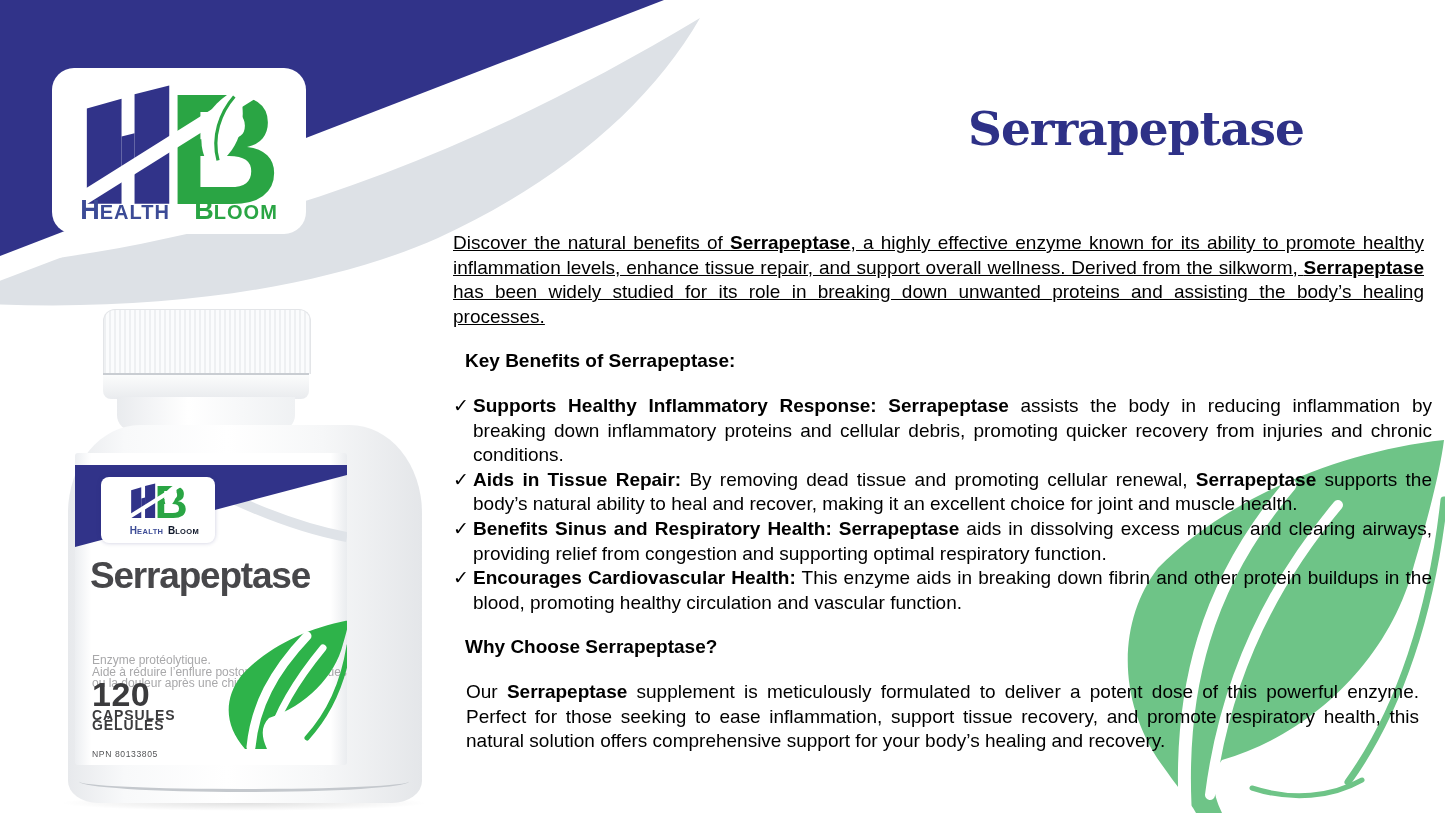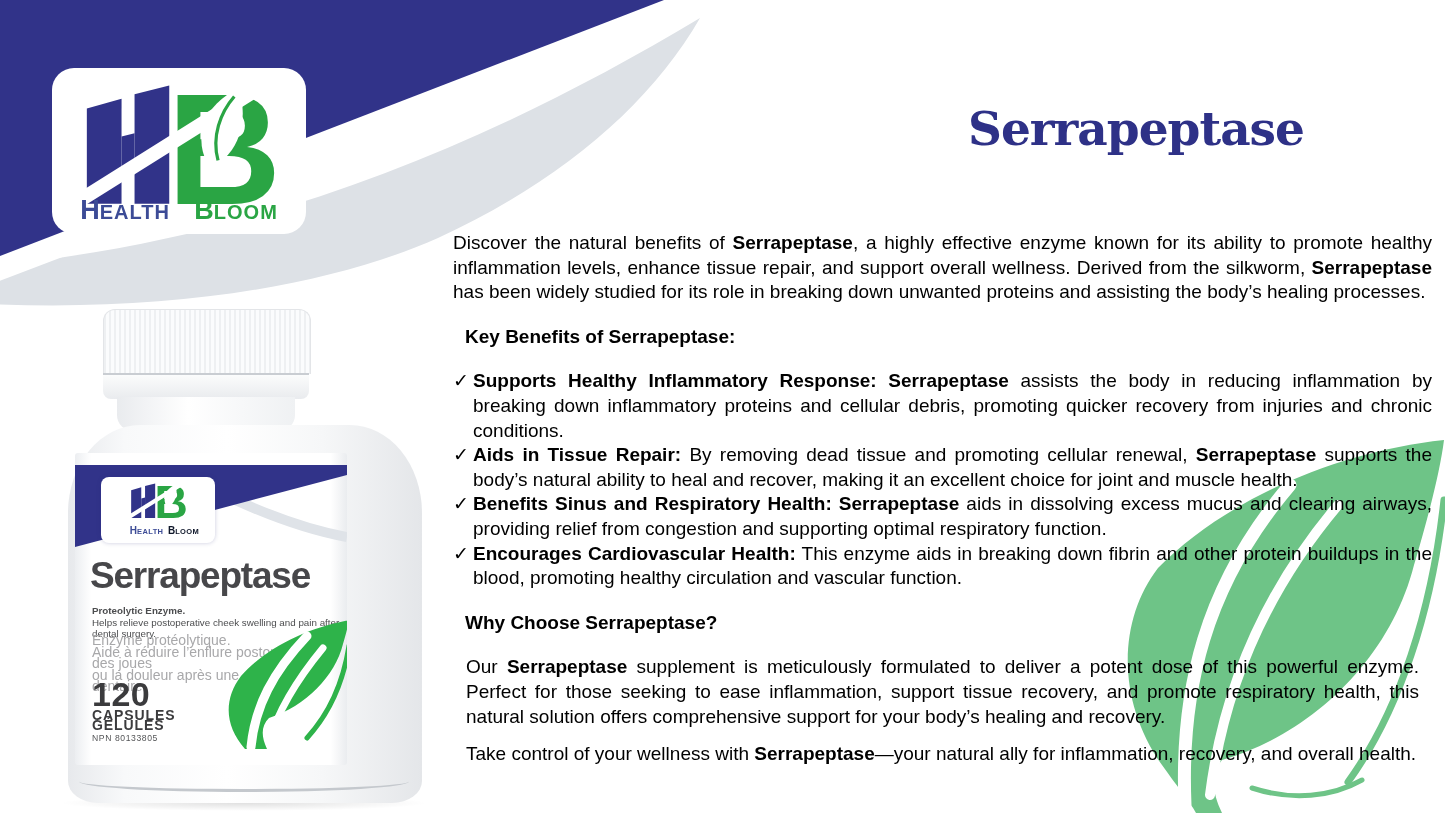--- a/index.html
+++ b/index.html
@@ -20,21 +20,21 @@
   .brand-name .rest{font-size:20px;letter-spacing:1px;}
 
   
   .headline{position:absolute;left:828px;top:70px;width:616px;text-align:center;z-index:2;
             font-family:"DejaVu Serif",serif;font-weight:bold;font-size:47px;letter-spacing:-1px;
             color:#2e3187;}
 
   
   .content{position:absolute;left:453px;top:231px;width:979px;z-index:2;
            font-size:19px;line-height:24.6px;text-align:justify;}
-  .content p.para{margin:0 0 20px 0;}
+  .content p.para{margin:0 8px 20px 0;text-decoration:underline;}
   .content h3{font-size:19px;line-height:24.6px;font-weight:bold;margin:0 0 20px 12px;text-align:left;}
   .content ul{list-style:none;margin:0 0 20px 0;padding:0;}
   .content li{position:relative;padding-left:20px;margin:0;}
   .content li .check{position:absolute;left:0;top:0;font-weight:normal;}
   .why-block p{margin:13px;}
   b{font-weight:bold;}
 
   
   .bottle{position:absolute;left:65px;top:303px;width:370px;height:510px;z-index:1;}
   .cap-top{position:absolute;left:38px;top:6px;width:206px;height:64px;border-radius:12px 12px 0 0;
@@ -62,25 +62,25 @@
                   border-radius:8px;box-shadow:0 0 4px rgba(40,45,120,.25);}
   .label-logo-box .monogram{position:absolute;left:27px;top:4px;}
   .label-brand-name{position:absolute;left:0;bottom:5px;width:100%;text-align:center;white-space:nowrap;
                     font-weight:bold;}
   .label-brand-name .lead{font-size:10px;}
   .label-brand-name .rest{font-size:7.5px;letter-spacing:.4px;}
   .label-product-name{position:absolute;left:15px;top:102px;font-size:37px;font-weight:bold;
                       letter-spacing:-1.2px;color:#47474a;}
   .desc-en{position:absolute;left:17px;top:152px;font-size:9.8px;line-height:11.5px;color:#4c4d4f;}
   .desc-en .l1{font-weight:bold;}
-  .desc-fr{position:absolute;left:17px;top:182px;font-size:14px;line-height:11.5px;color:#a8a8aa;}
+  .desc-fr{position:absolute;left:17px;top:202px;font-size:12px;line-height:11.5px;color:#a8a8aa;}
   .count-block{position:absolute;left:17px;top:224px;color:#3b3b3d;}
   .count-num{font-size:34px;font-weight:bold;line-height:34px;letter-spacing:.5px;}
   .count-unit{font-size:14px;font-weight:bold;letter-spacing:.9px;line-height:9.6px;}
-  .npn{font-size:8.6px;letter-spacing:.6px;color:#545557;margin-top:3px;font-weight:normal;}
+  .npn{font-size:8.6px;letter-spacing:.6px;color:#545557;margin-top:19px;font-weight:normal;}
   .label-leaf{position:absolute;right:-4px;bottom:16px;}
 </style>
 </head>
 <body>
 
 <div class="page">
 
   <svg class="bg-svg" width="1445" height="813" viewBox="0 0 1445 813">
 
     <path d="M700 18 C480 150, 250 242, -12 266 L-12 304 C170 312, 330 286, 438 238 C560 182, 650 105, 700 18 Z" fill="#dde1e6"></path>
@@ -143,25 +143,20 @@
           </svg>
           <div class="label-brand-name">
             <span class="w1" style="color:#3c4b96;margin-left:13px;"><span class="lead">H</span><span class="rest">EALTH</span></span>
             <span class="w2" style="color:#0f172a;"><span class="lead">B</span><span class="rest">LOOM</span></span>
           </div>
         </div>
       </div>
 
       <div class="label-product-name">Serrapeptase</div>
 
-      <div class="desc-en">
-        <div class="l1">Proteolytic Enzyme.</div>
-        <div>Helps relieve postoperative cheek swelling and pain after</div>
-        <div>dental surgery.</div>
-      </div>
 
       <div class="desc-fr">
         <div>Enzyme protéolytique.</div>
         <div>Aide à réduire l’enflure postopératoire des joues</div>
         <div>ou la douleur après une chirurgie dentaire.</div>
       </div>
 
       <div class="count-block">
         <div class="count-num">120</div>
         <div class="count-unit">CAPSULES</div>
@@ -199,17 +194,16 @@
       <li>
         <span class="check">✓</span>
         <span><b>Encourages Cardiovascular Health:</b> This enzyme aids in breaking down fibrin and other protein buildups in the blood, promoting healthy circulation and vascular function.</span>
       </li>
     </ul>
 
     <h3>Why Choose Serrapeptase?</h3>
 
     <div class="why-block">
       <p>Our <b>Serrapeptase</b> supplement is meticulously formulated to deliver a potent dose of this powerful enzyme. Perfect for those seeking to ease inflammation, support tissue recovery, and promote respiratory health, this natural solution offers comprehensive support for your body’s healing and recovery.</p>
-      <p>Take control of your wellness with <b>Serrapeptase</b>—your natural ally for inflammation, recovery, and overall health.</p>
     </div>
   </div>
 
 </div>
 
 </body></html>

